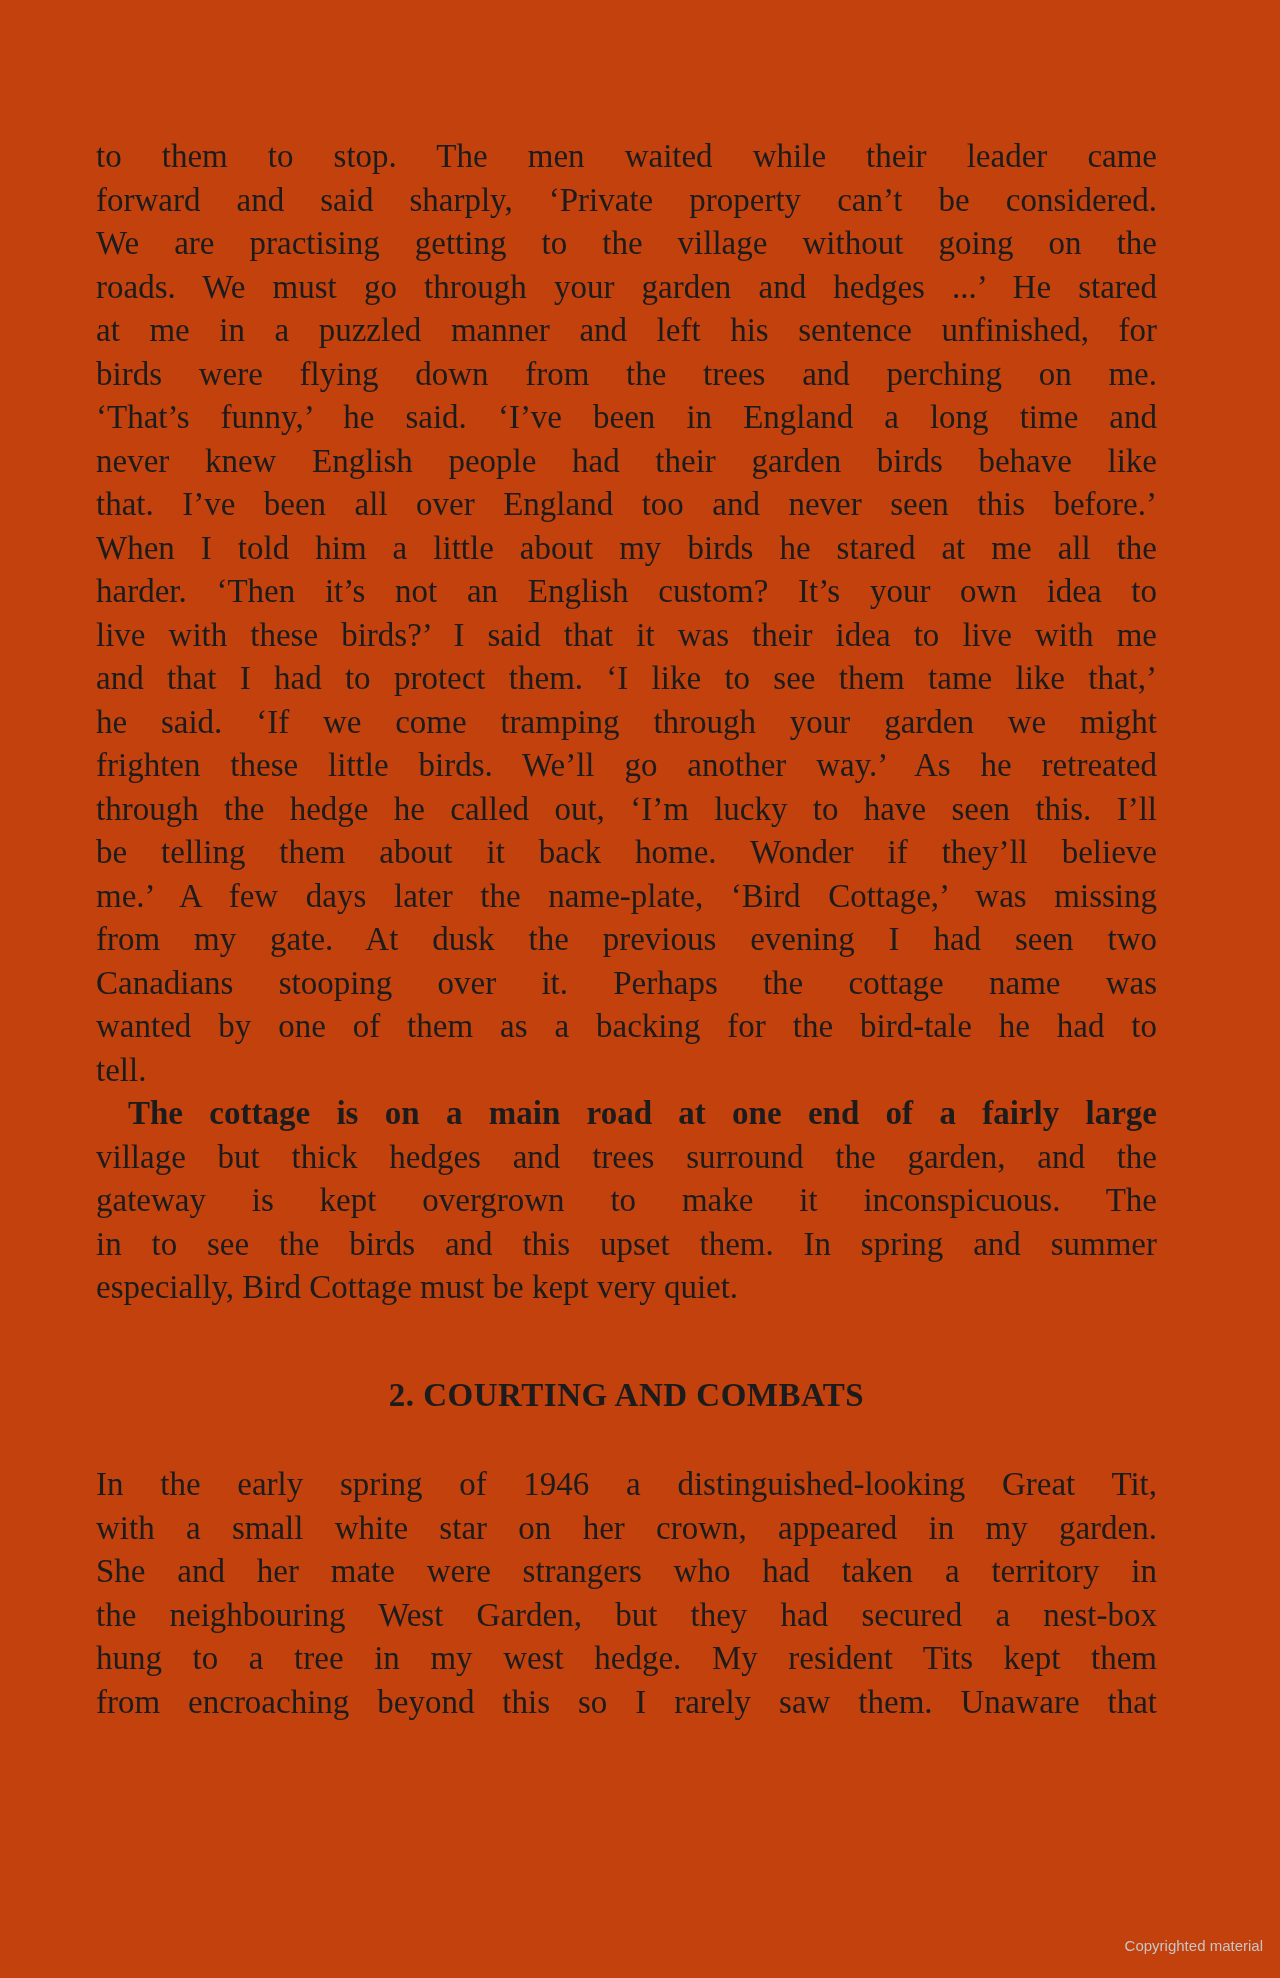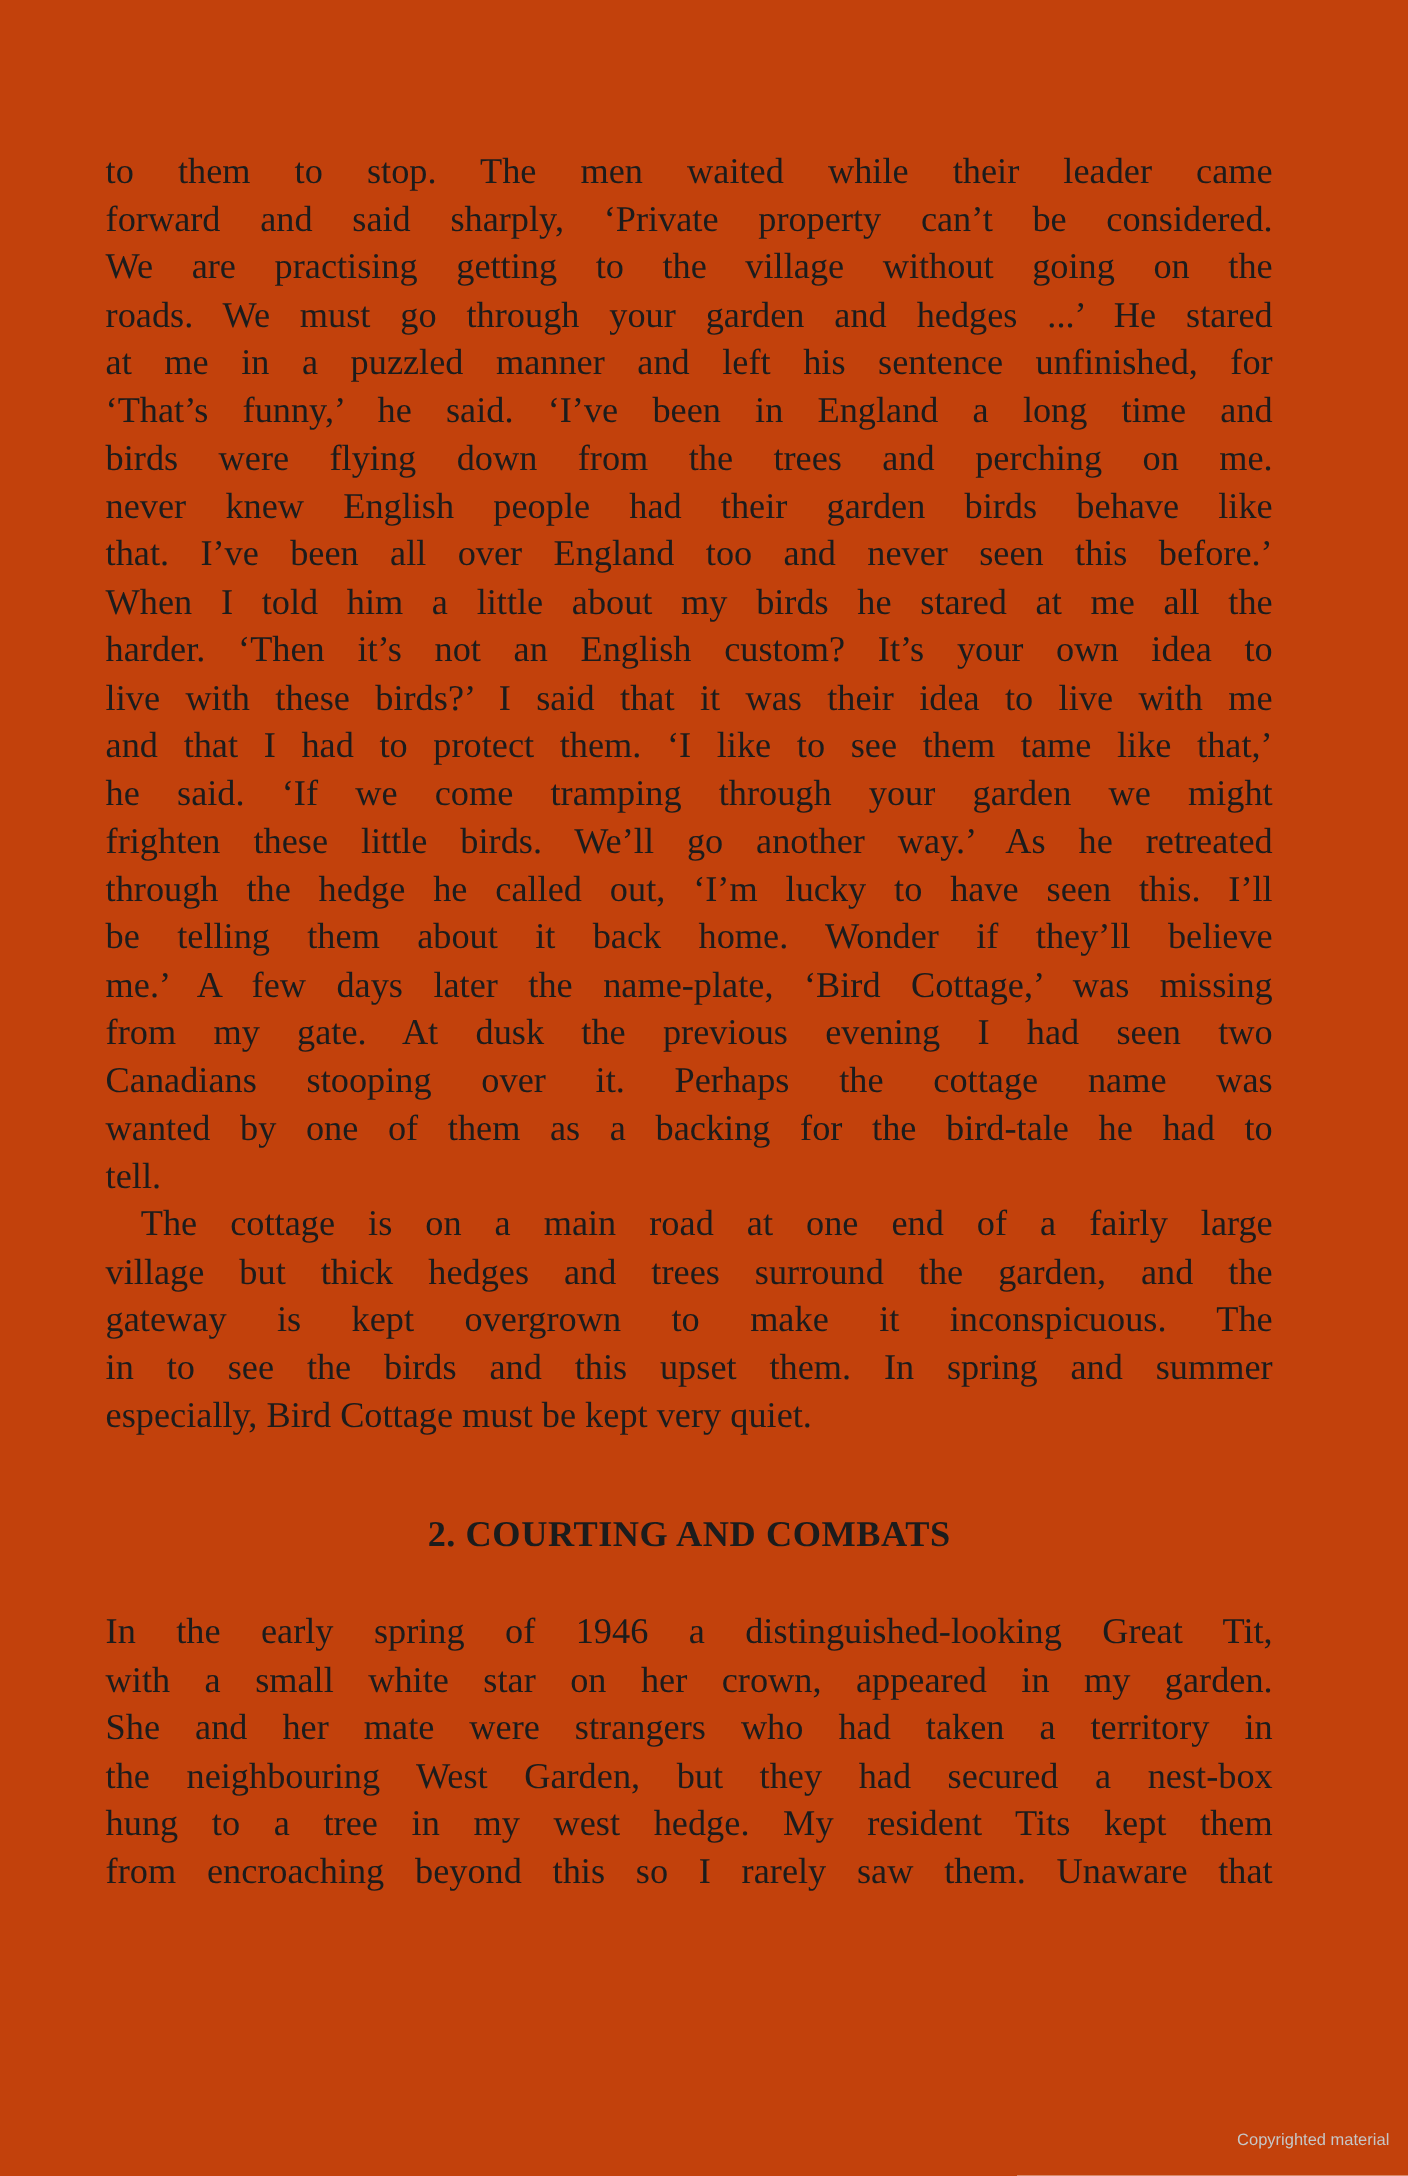--- a/index.html
+++ b/index.html
@@ -33,20 +33,21 @@
     text-align: justify;
     text-align-last: justify;
     text-justify: inter-word;
     white-space: nowrap;
   }
   .jline.left-last {
     text-align-last: left;
   }
   .jline.indent {
     text-indent: 32px;
+    font-weight: bold;
   }
   .heading {
     margin: 64px 0 46px 0;
     padding: 0;
     font-size: 33px;
     font-weight: bold;
     line-height: 43.5px;
     text-align: center;
     letter-spacing: 0.5px;
     color: #1c1c1c;
@@ -66,22 +67,22 @@
 <body>
 
 <div class="page">
   <div class="text-block">
     <div class="para">
         <div class="jline">to them to stop. The men waited while their leader came</div>
         <div class="jline">forward and said sharply, ‘Private property can’t be considered.</div>
         <div class="jline">We are practising getting to the village without going on the</div>
         <div class="jline">roads. We must go through your garden and hedges ...’ He stared</div>
         <div class="jline">at me in a puzzled manner and left his sentence unfinished, for</div>
+        <div class="jline">birds were flying down from the trees and perching on me.</div>
         <div class="jline">‘That’s funny,’ he said. ‘I’ve been in England a long time and</div>
-        <div class="jline">birds were flying down from the trees and perching on me.</div>
         <div class="jline">never knew English people had their garden birds behave like</div>
         <div class="jline">that. I’ve been all over England too and never seen this before.’</div>
         <div class="jline">When I told him a little about my birds he stared at me all the</div>
         <div class="jline">harder. ‘Then it’s not an English custom? It’s your own idea to</div>
         <div class="jline">live with these birds?’ I said that it was their idea to live with me</div>
         <div class="jline">and that I had to protect them. ‘I like to see them tame like that,’</div>
         <div class="jline">he said. ‘If we come tramping through your garden we might</div>
         <div class="jline">frighten these little birds. We’ll go another way.’ As he retreated</div>
         <div class="jline">through the hedge he called out, ‘I’m lucky to have seen this. I’ll</div>
         <div class="jline">be telling them about it back home. Wonder if they’ll believe</div>

